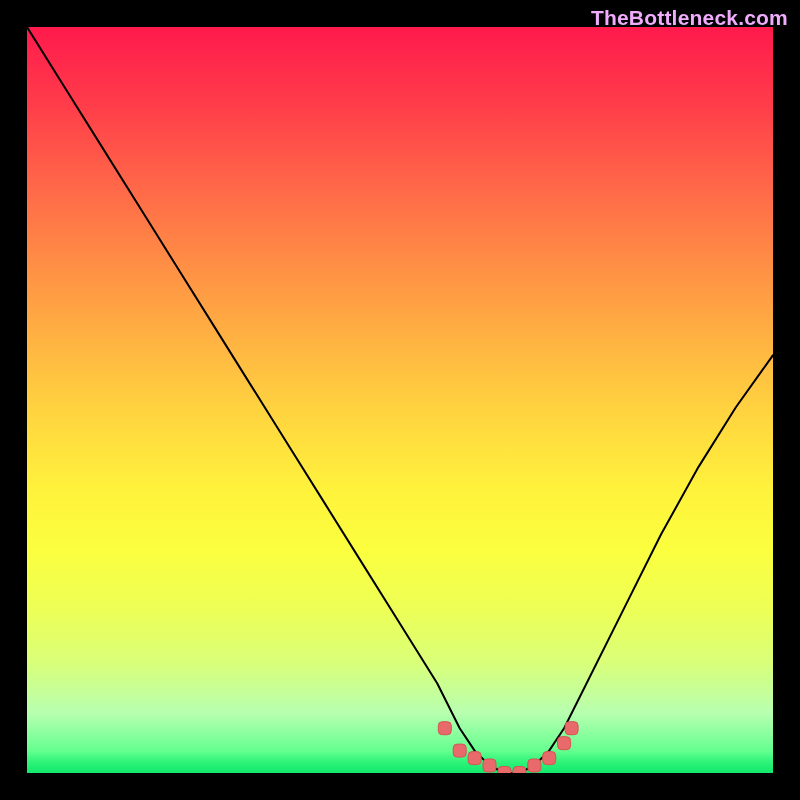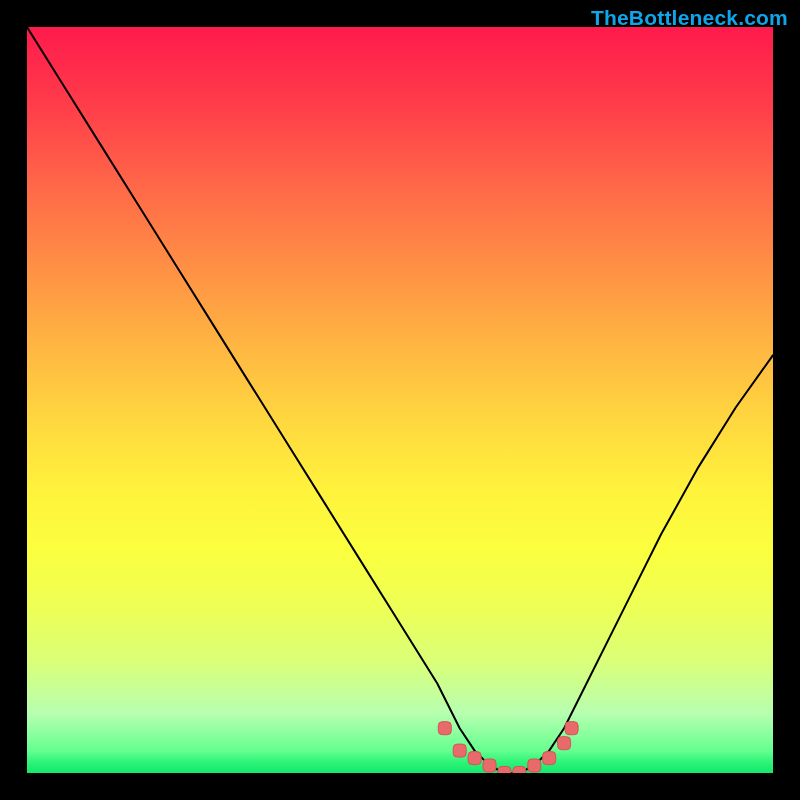--- a/index.html
+++ b/index.html
@@ -46,21 +46,21 @@
     left: 0;
     right: 0;
     bottom: 0;
     height: 22px;
     background: linear-gradient(to bottom, rgba(52,255,124,0) 0%, #14e86d 100%);
   }
   .watermark {
     position: absolute;
     top: 6px;
     right: 12px;
-    color: #0ea5e9;
+    color: #f0abfc;
     font-size: 21px;
     font-weight: 600;
     letter-spacing: 0.2px;
     user-select: none;
   }
   svg.curve {
     position: absolute;
     left: 0;
     top: 0;
     width: 746px;

